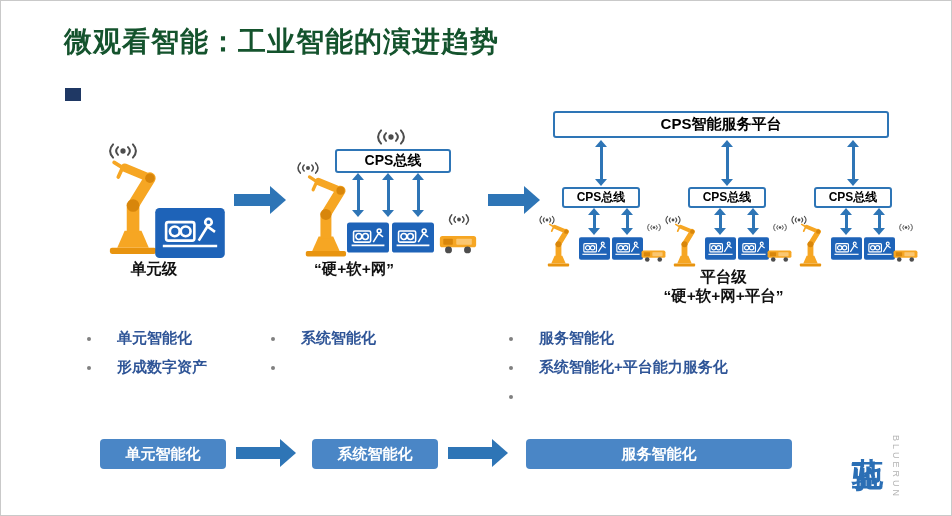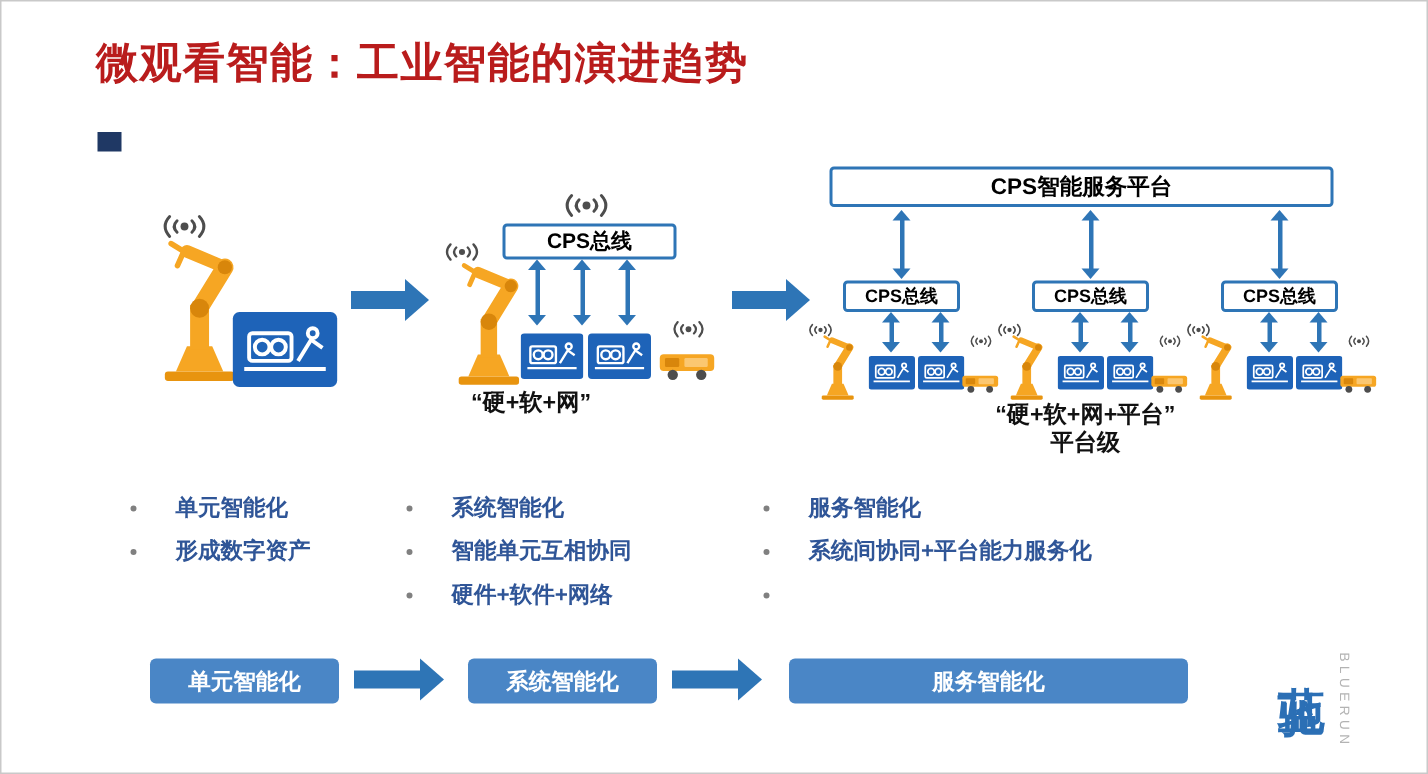--- a/index.html
+++ b/index.html
@@ -3,21 +3,21 @@
 <meta charset="utf-8">
 <style>
   html,body{margin:0;padding:0;background:#ffffff;}
   .slide{
     position:relative;width:952px;height:516px;background:#fff;
     border:1px solid #c9c9c9;box-sizing:border-box;overflow:hidden;
     font-family:"Liberation Sans", sans-serif;
   }
   .title{
     position:absolute;left:63px;top:22px;font-family:"DejaVu Serif", serif;
-    font-size:28px;font-weight:bold;color:#b91c1c;letter-spacing:1px;white-space:nowrap;
+    font-size:28px;font-weight:bold;color:#14532d;letter-spacing:1px;white-space:nowrap;
   }
   .accent{position:absolute;left:64px;top:87px;width:16px;height:13px;background:#1F3864;}
   .icon{position:absolute;}
   .icon svg{width:100%;height:100%;display:block;}
   .cps-box{
     position:absolute;background:#fff;border:2px solid #2E75B6;border-radius:3px;
     display:flex;align-items:center;justify-content:center;font-weight:bold;color:#000;
     box-sizing:border-box;white-space:nowrap;
   }
   .stage-label{
@@ -110,20 +110,21 @@
         <svg>
           <use href="#sym-robot"></use>
         </svg>
       </div>
     <div class="icon" style="left:153px;top:207px;width:72px;height:50px">
         <svg>
           <use href="#sym-machine"></use>
         </svg>
       </div>
     <div class="stage-label" style="left:82px;top:258px;width:142px">
+      <div>单元级</div>
     </div>
   </div>
 
   <div class="r-arrow" style="left:233px;top:185px;width:52px;height:28px"></div>
 
   <div>
     <div class="icon" style="left:368px;top:127px;width:44px;height:18px">
         <svg>
           <use href="#sym-wifi"></use>
         </svg>
@@ -288,57 +289,52 @@
           </svg>
         </div>
       <div class="icon" style="left:102px;top:40px;width:25px;height:16px">
           <svg>
             <use href="#sym-agv"></use>
           </svg>
         </div>
     </div>
 
     <div class="stage-label" style="left:600px;top:266px;width:245px">
+      <div>平台级</div>
       <div>“硬+软+网+平台”</div>
-      <div>平台级</div>
     </div>
   </div>
 
   <div class="bullets" style="left:86px">
     <div class="b-row">
         <span class="dot"></span>
         <span class="b-text">单元智能化</span>
       </div>
     <div class="b-row">
         <span class="dot"></span>
         <span class="b-text">形成数字资产</span>
       </div>
   </div>
   <div class="bullets" style="left:270px">
     <div class="b-row">
         <span class="dot"></span>
         <span class="b-text">系统智能化</span>
       </div>
     <div class="b-row">
         <span class="dot"></span>
-        <span class="b-text">智能单元互相协同</span>
-      </div>
-    <div class="b-row">
-        <span class="dot"></span>
-        <span class="b-text">硬件+软件+网络</span>
       </div>
   </div>
   <div class="bullets" style="left:508px">
     <div class="b-row">
         <span class="dot"></span>
         <span class="b-text">服务智能化</span>
       </div>
     <div class="b-row">
         <span class="dot"></span>
-        <span class="b-text">系统间协同+平台能力服务化</span>
+        <span class="b-text">系统智能化+平台能力服务化</span>
       </div>
     <div class="b-row">
         <span class="dot"></span>
       </div>
   </div>
 
   <div class="banner" style="left:99px;width:126px;top:438px">单元智能化</div>
   <div class="r-arrow" style="left:235px;top:438px;width:60px;height:28px"></div>
   <div class="banner" style="left:311px;width:126px;top:438px">系统智能化</div>
   <div class="r-arrow" style="left:447px;top:438px;width:60px;height:28px"></div>

